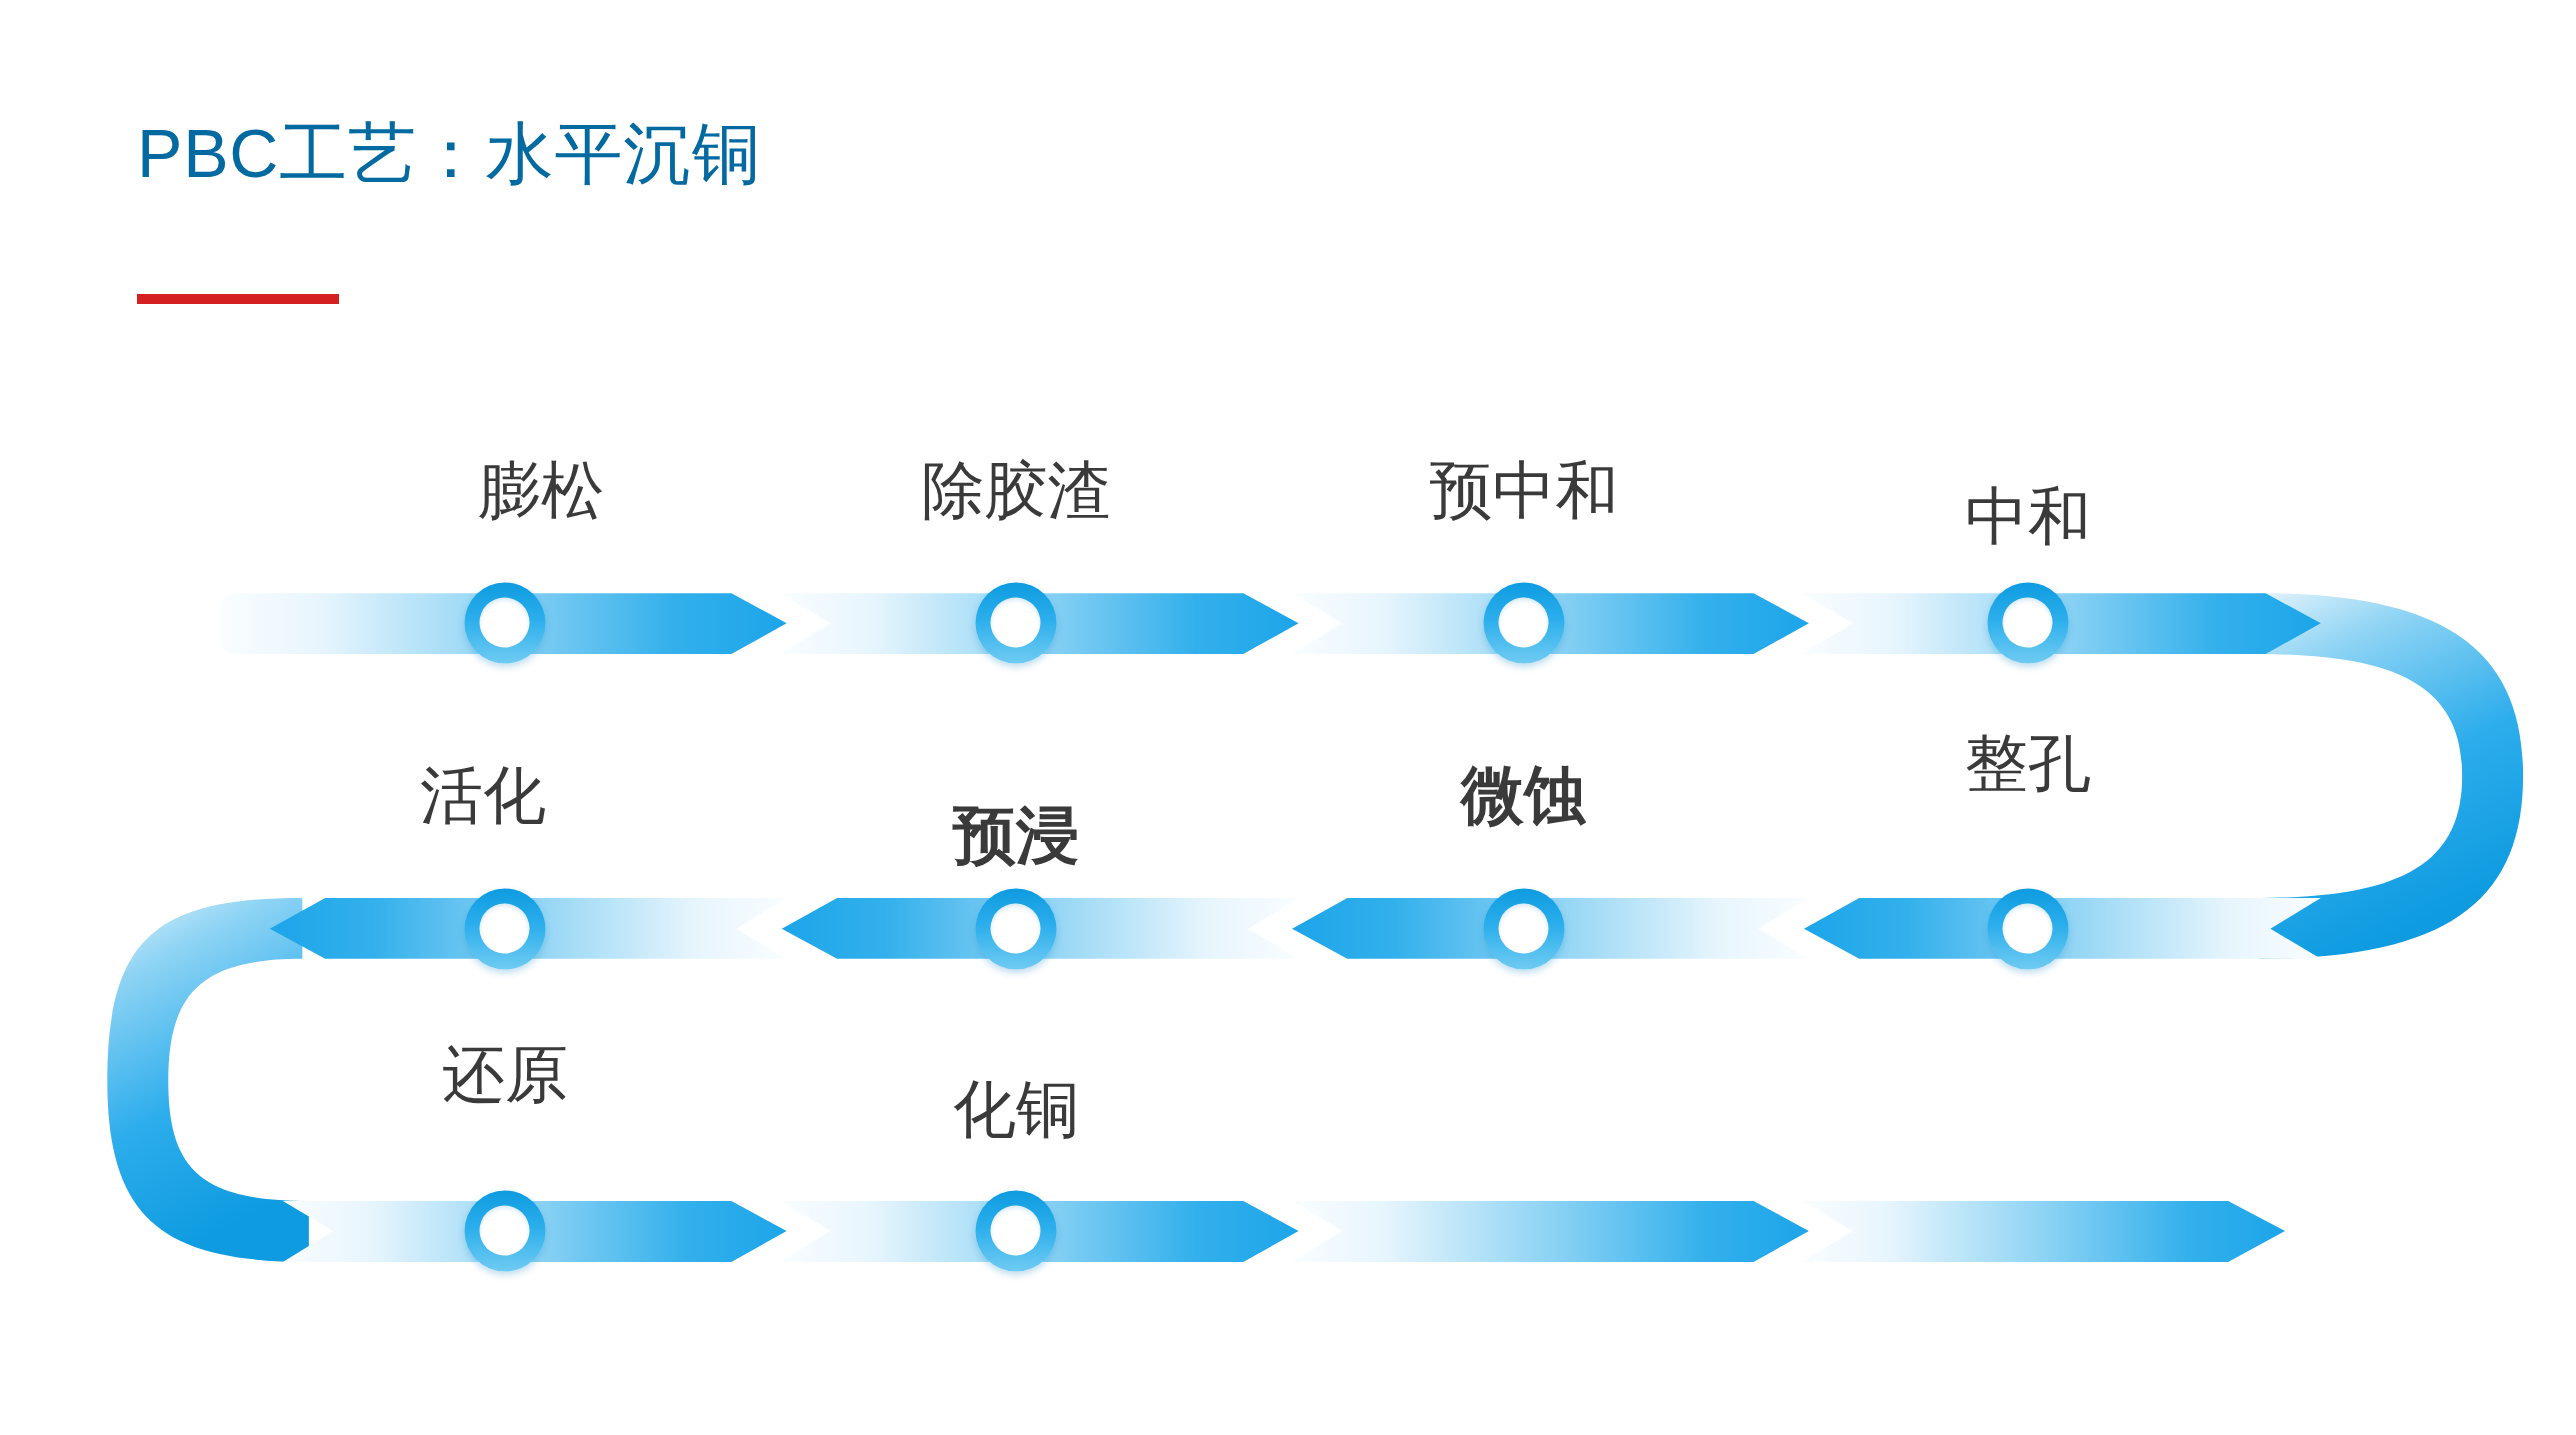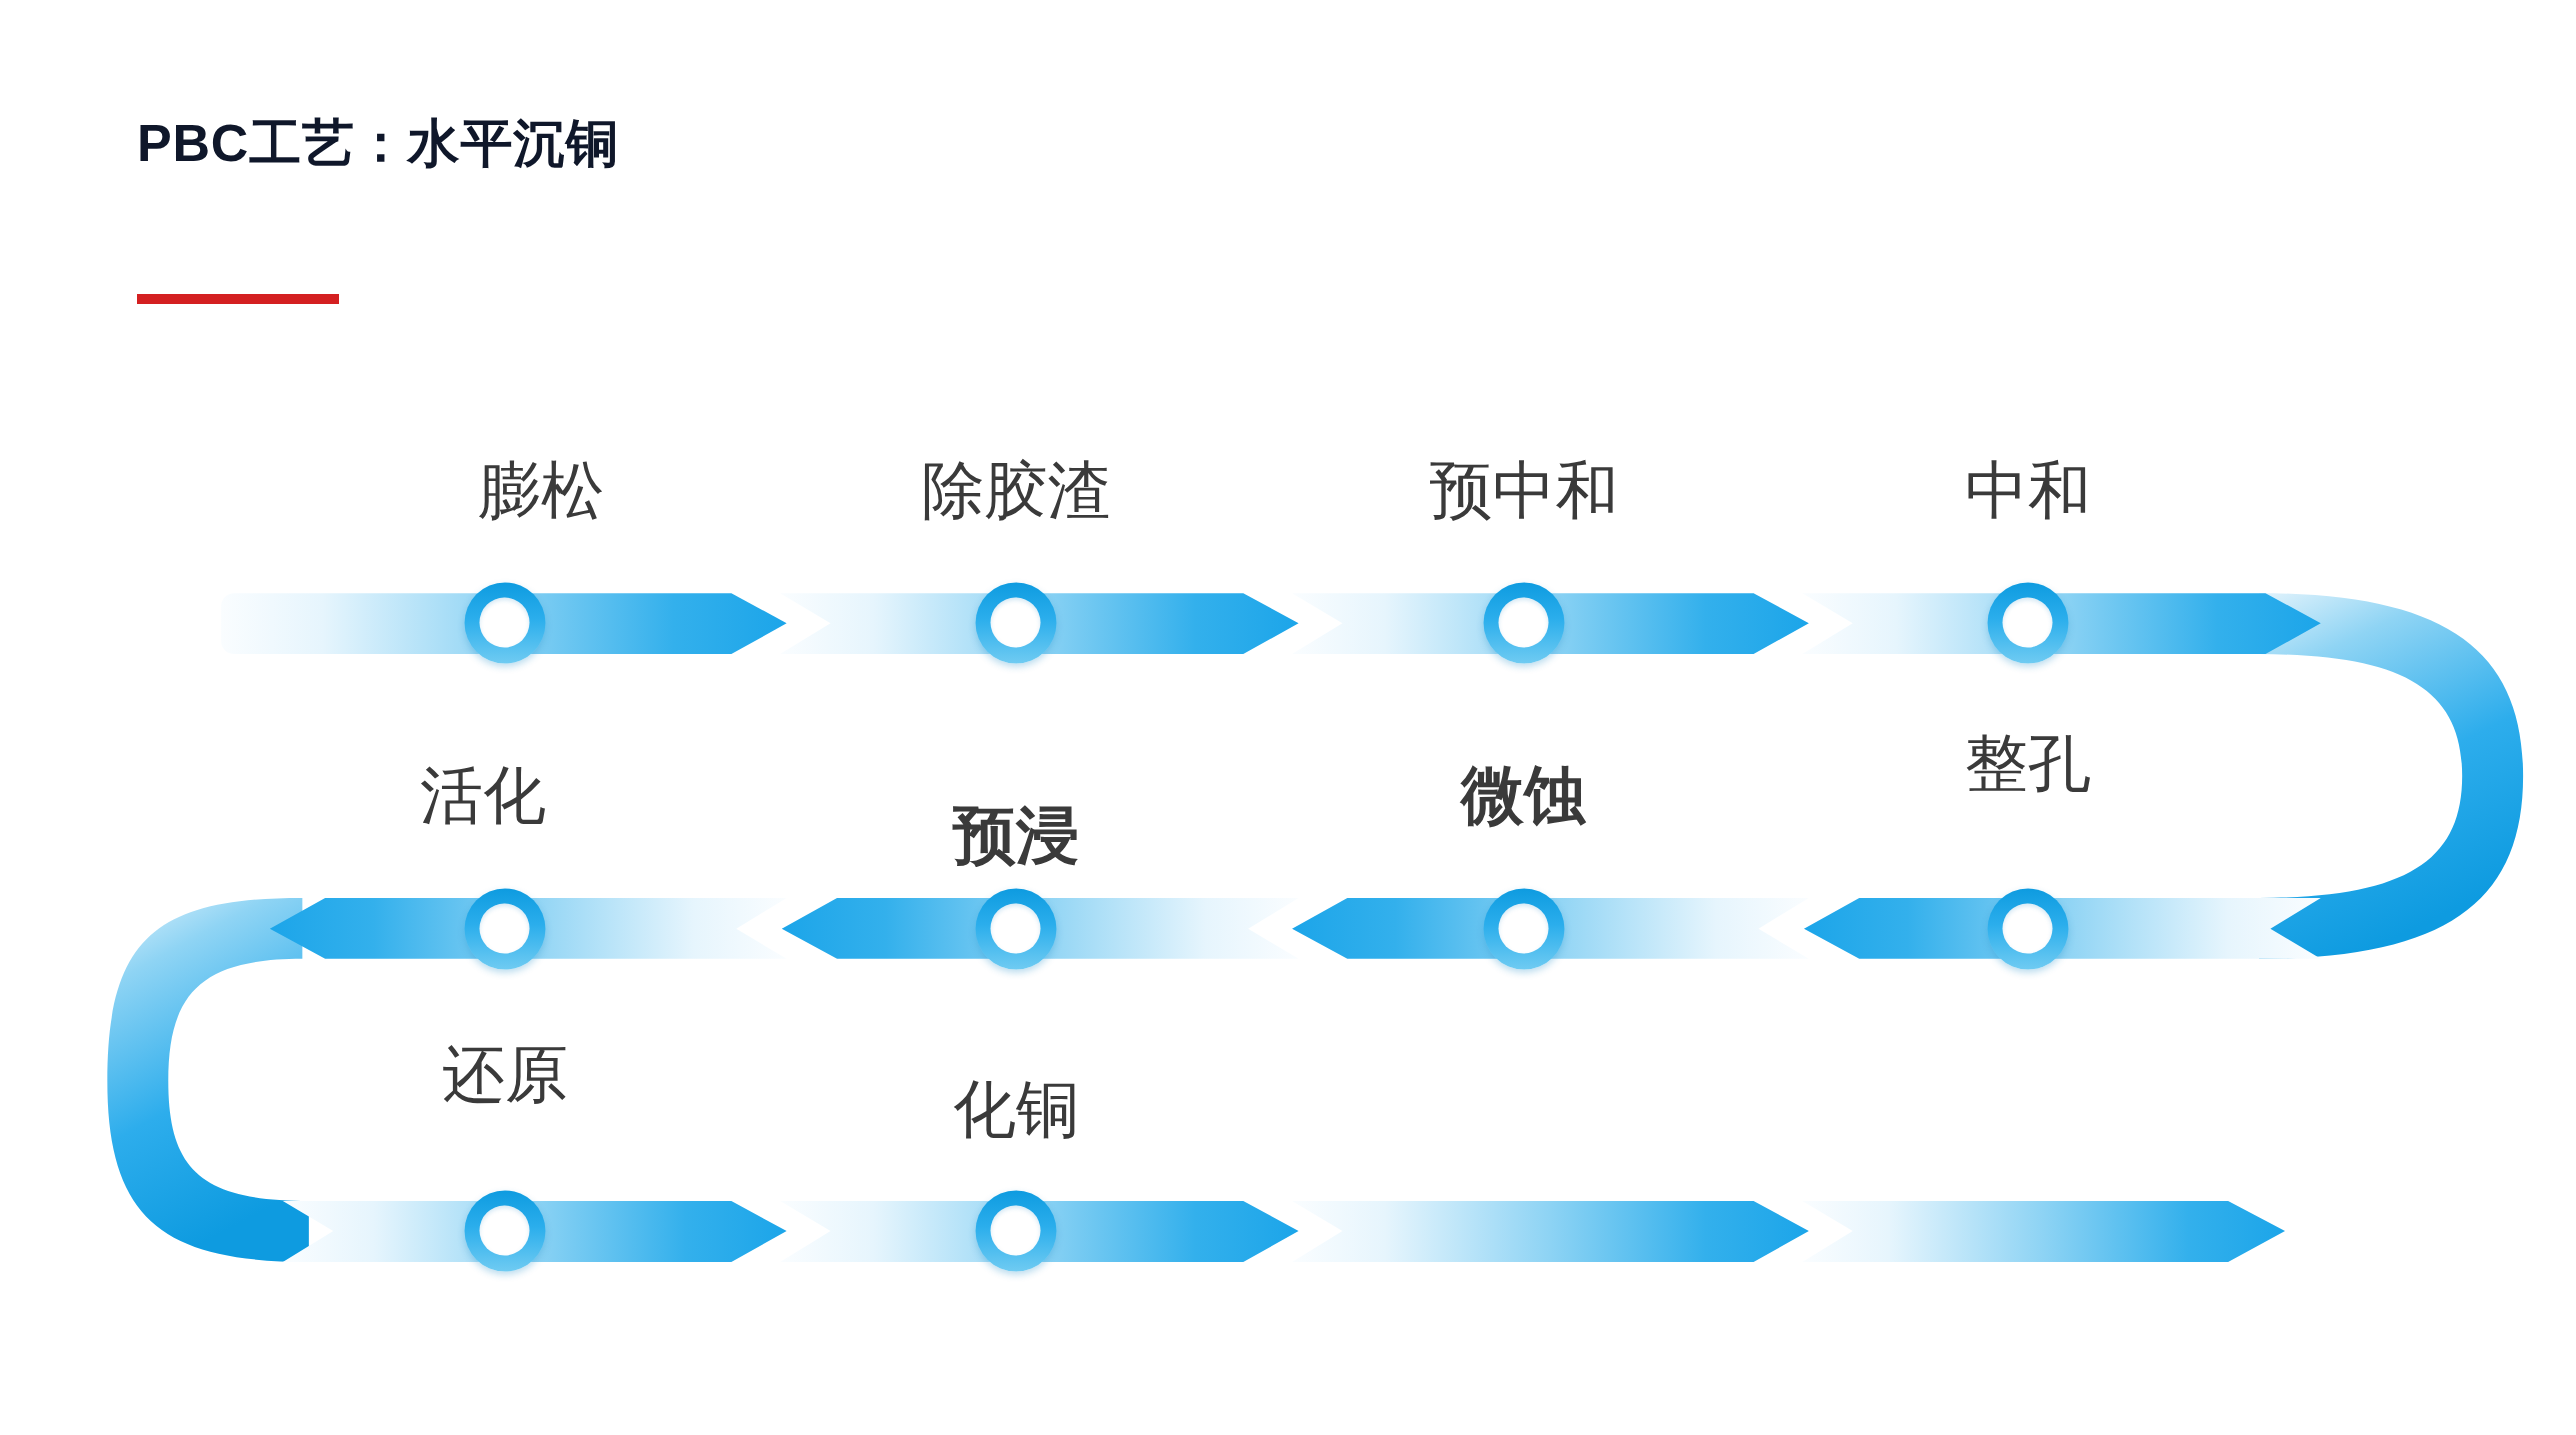--- a/index.html
+++ b/index.html
@@ -15,23 +15,23 @@
     font-family: "Liberation Sans", "DejaVu Sans", sans-serif;
   }
 
   
   #title-block {
     position: absolute;
     left: 137px;
     top: 114px;
   }
   #page-title {
-    font-size: 52px;
-    font-weight: bold;
-    color: #0f172a;
+    font-size: 68px;
+    font-weight: normal;
+    color: #0369a1;
     letter-spacing: 0.8px;
     line-height: 1.15;
     white-space: nowrap;
   }
   #title-rule {
     position: absolute;
     left: 0px;
     top: 180px;
     width: 202px;
     height: 9.8px;
@@ -169,21 +169,21 @@
     <path d="M 1590 1478 L 2158 1478 L 2226 1515 L 2158 1553 L 1590 1553 L 1652 1515 Z" fill="url(#gradR)"></path>
     <path d="M 2218 1478 L 2742 1478 L 2812 1515 L 2742 1553 L 2218 1553 L 2280 1515 Z" fill="url(#gradR)"></path>
   </g>
 </svg>
 </div>
 
 <div>
   <div class="step-label" style="left:505px;  top:459px;margin-left:36px;">膨松</div>
   <div class="step-label" style="left:1016px; top:459px;">除胶渣</div>
   <div class="step-label" style="left:1524px; top:459px;">预中和</div>
-  <div class="step-label" style="left:2028px; top:459px;text-align:right;">中和</div>
+  <div class="step-label" style="left:2028px; top:485px;text-align:right;">中和</div>
 
   <div class="node-circle" style="left:505px;  top:623px;"></div>
   <div class="node-circle" style="left:1016px; top:623px;"></div>
   <div class="node-circle" style="left:1524px; top:623px;"></div>
   <div class="node-circle" style="left:2028px; top:623px;"></div>
 </div>
 
 <div>
   <div class="step-label" style="left:483px;  top:764px;">活化</div>
   <div class="step-label" style="left:1016px; top:804px;font-weight:bold;">预浸</div>

